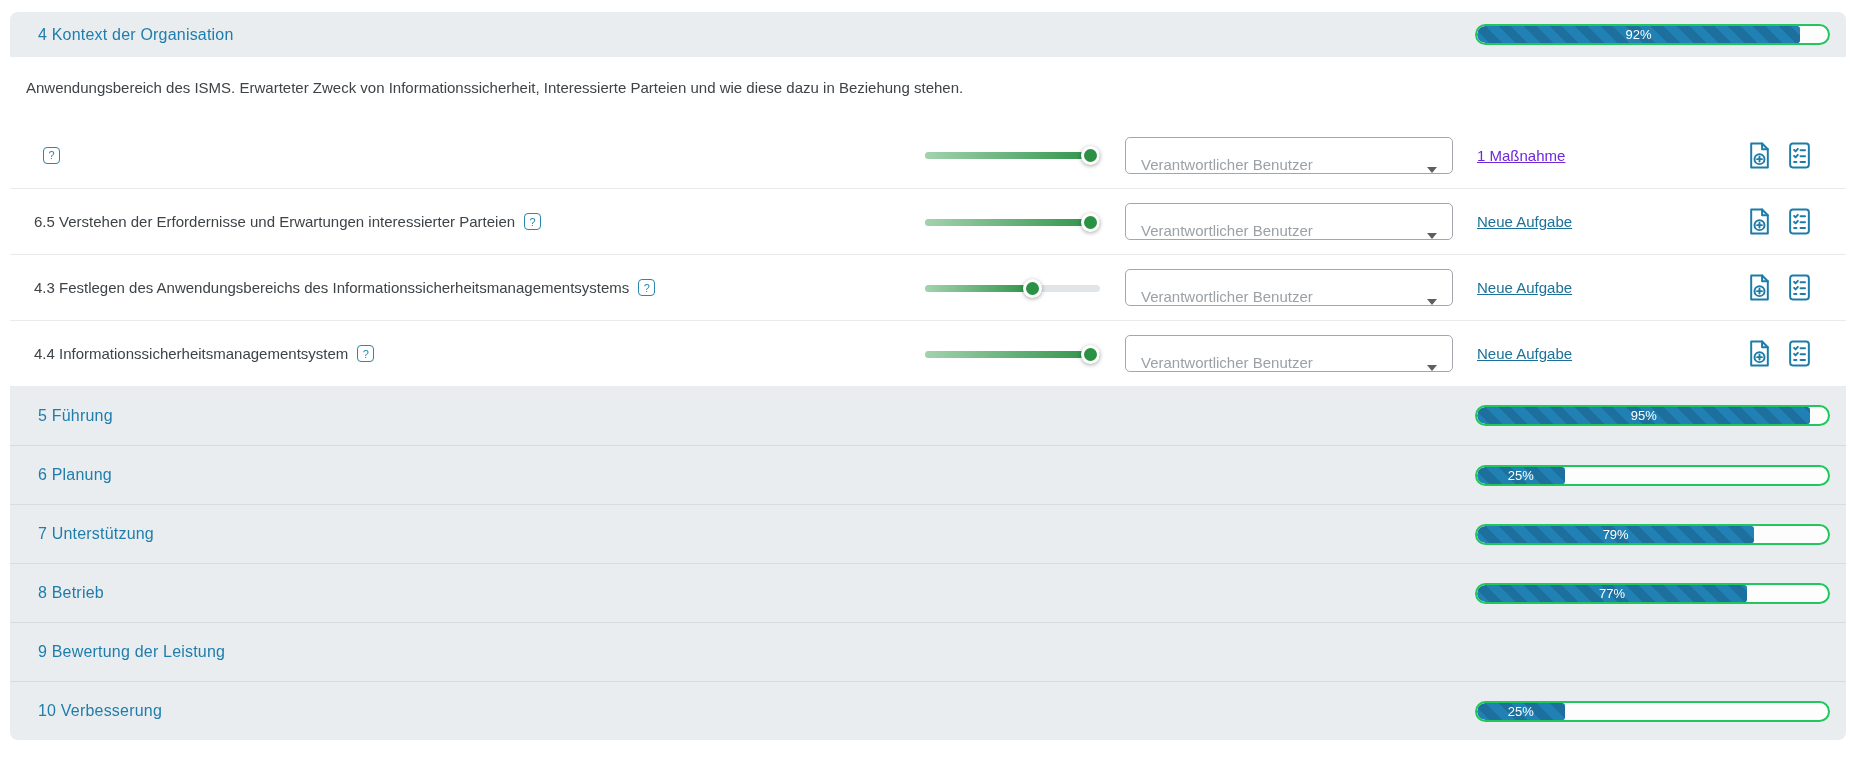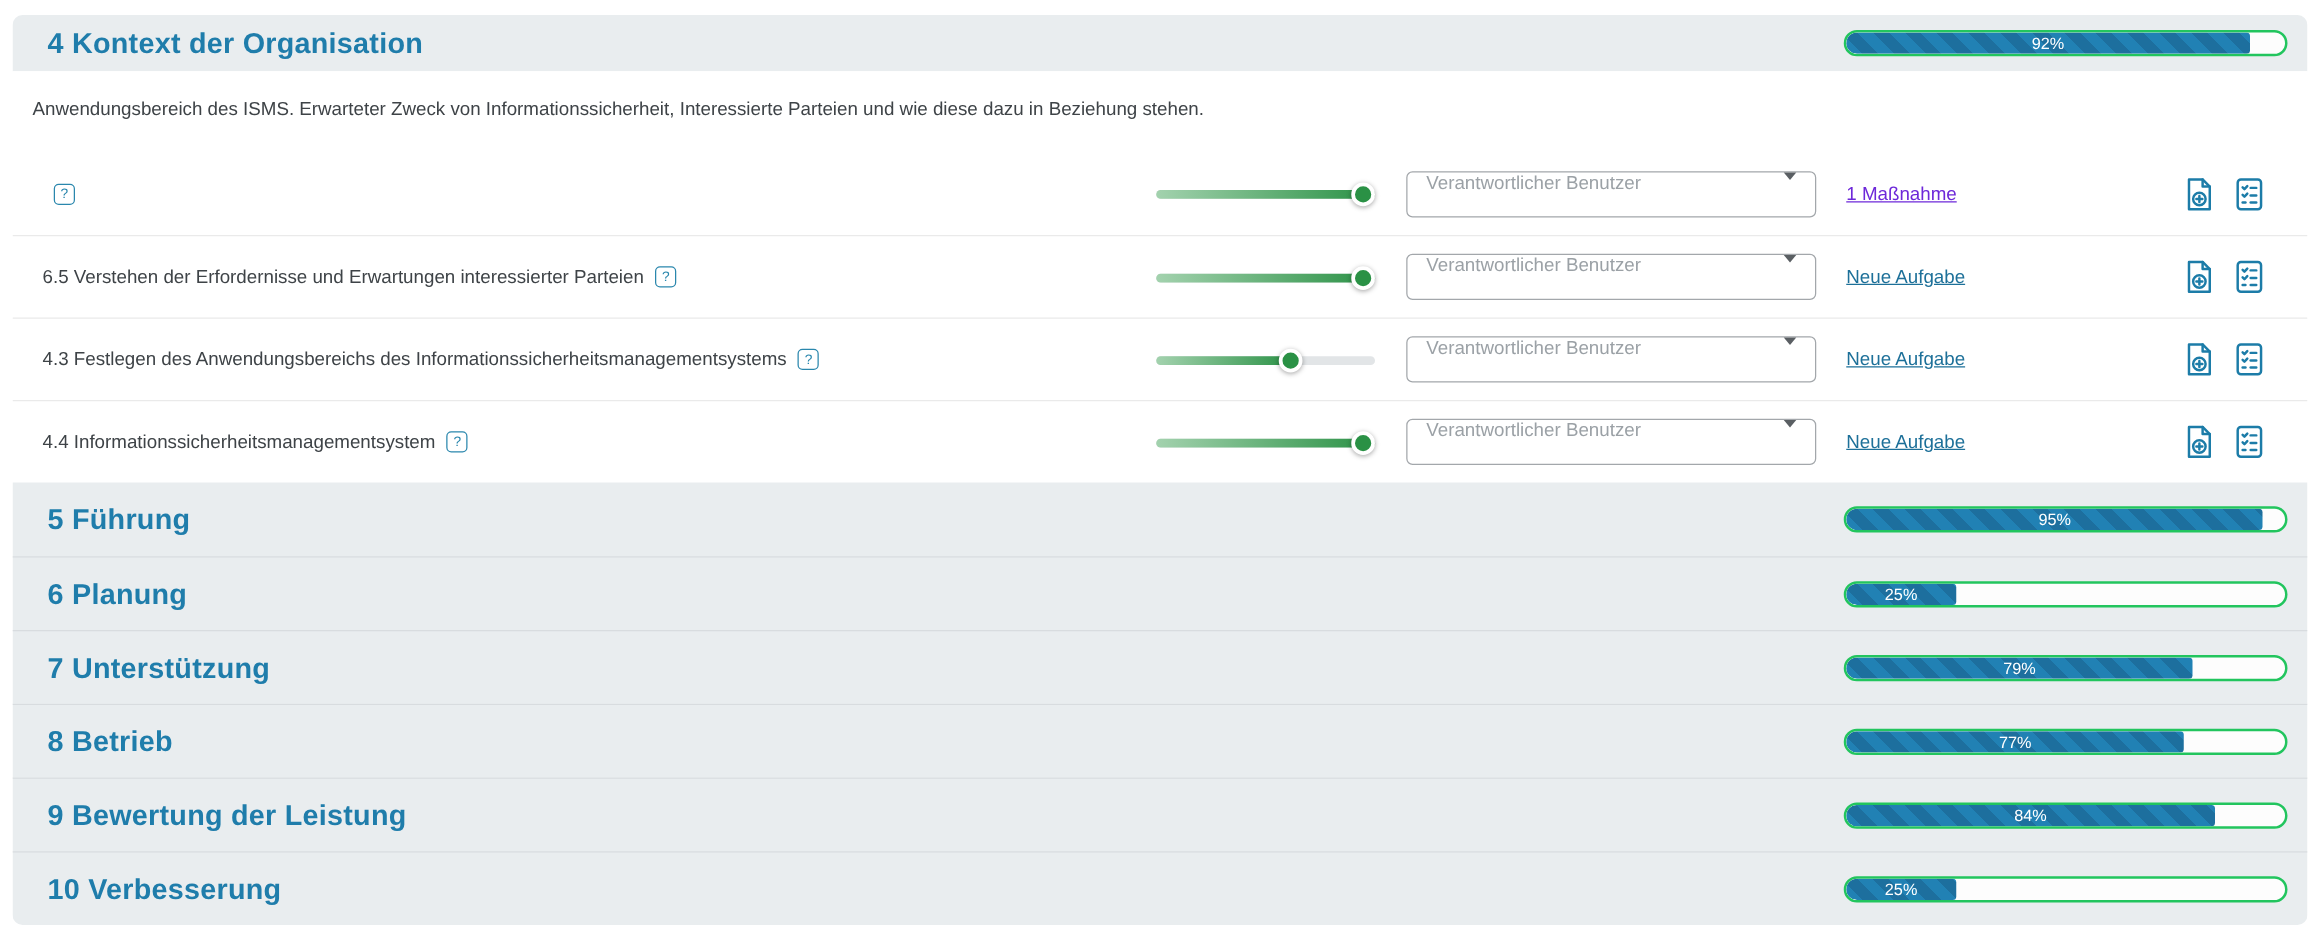--- a/index.html
+++ b/index.html
@@ -16,25 +16,24 @@
     background:#e9edef;
     display:flex;
     align-items:center;
     padding:0 16px 0 28px;
   }
   .band.header { height:45px; }
   .band.collapsed { height:59px; border-top:1px solid #d8dcdf; }
   .band.first-collapsed { border-top:none; }
   .band-title {
     flex:1;
-    font-size:23px;
+    font-size:16px;
     color:#1f7dab;
     letter-spacing:.2px;
     cursor:pointer;
-    font-weight:bold;
   }
 
   
   .pbar {
     width:355px; height:21px;
     background:#fdfdfd;
     border:2px solid #22c55e;
     border-radius:11px;
     overflow:hidden;
     flex-shrink:0;
@@ -114,21 +113,21 @@
     box-shadow:0 1px 4px rgba(0,0,0,.35);
   }
 
   
   .select {
     width:328px; height:37px;
     border:1.5px solid #a3a7ab;
     border-radius:5px;
     background:#fff;
     display:flex;
-    align-items:flex-start;
+    align-items:flex-end;
     justify-content:space-between;
     padding:0 15px;
     margin-right:24px;
     flex-shrink:0;
     cursor:pointer;
   }
   .select-placeholder { color:#9ba1a6; font-size:15px; }
   .caret {
     width:0; height:0;
     border-left:5px solid transparent;
@@ -349,25 +348,20 @@
   <div class="band collapsed">
     <div class="band-title">8 Betrieb</div>
     <div class="pbar">
       <div class="pfill" style="width: 77%;">
         <span class="plabel">77%</span>
       </div>
     </div>
   </div>
   <div class="band collapsed">
     <div class="band-title">9 Bewertung der Leistung</div>
-    <div class="pbar">
-      <div class="pfill" style="width: 84%;">
-        <span class="plabel">84%</span>
-      </div>
-    </div>
   </div>
   <div class="band collapsed">
     <div class="band-title">10 Verbesserung</div>
     <div class="pbar">
       <div class="pfill" style="width: 25%;">
         <span class="plabel">25%</span>
       </div>
     </div>
   </div>
 

